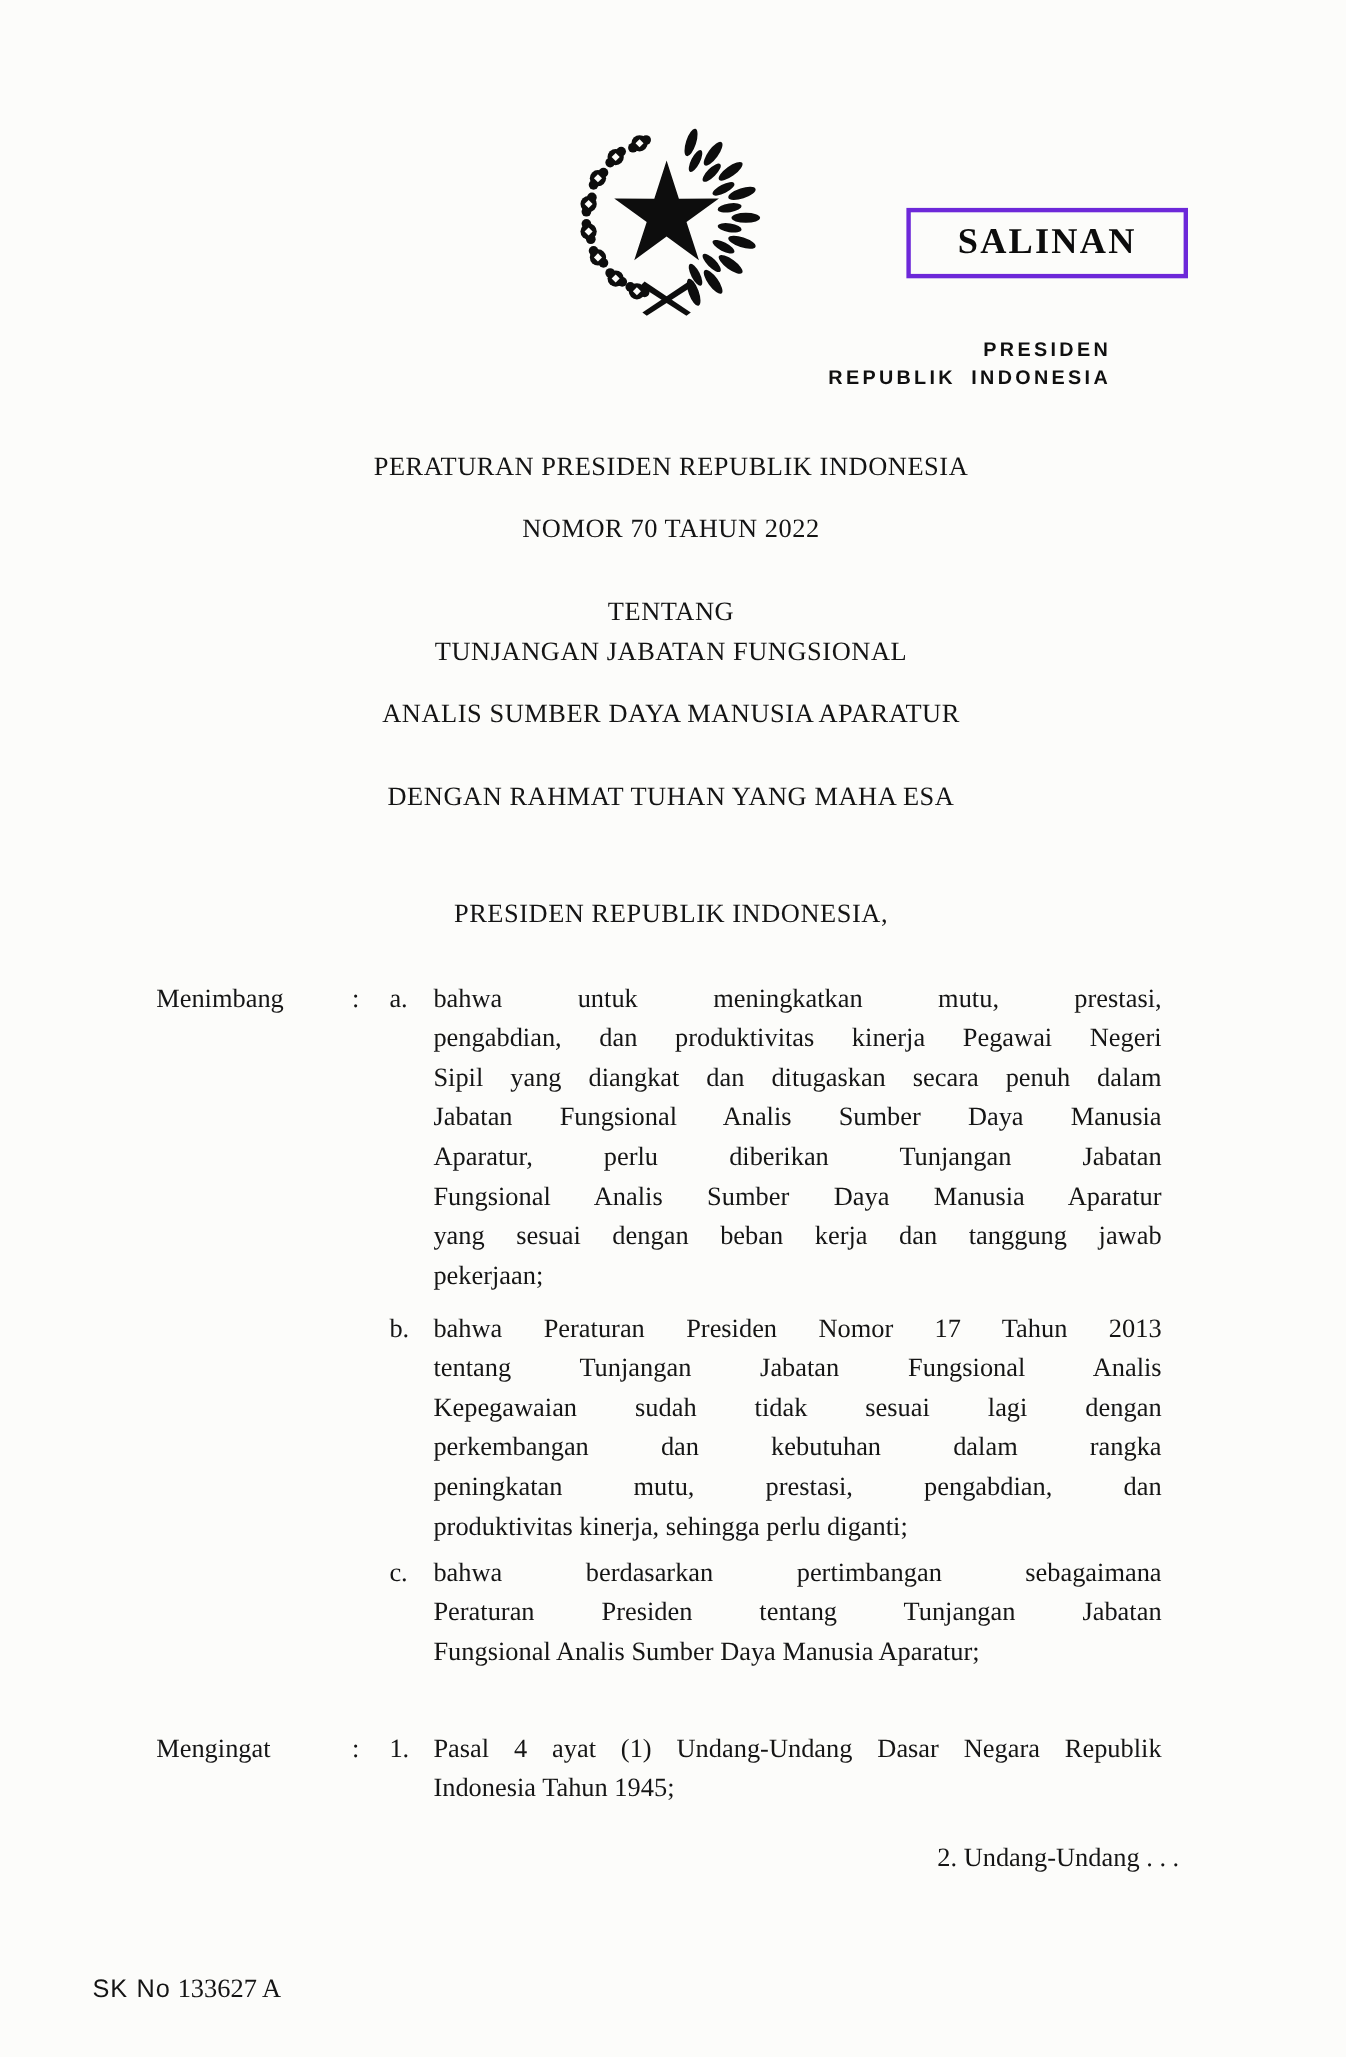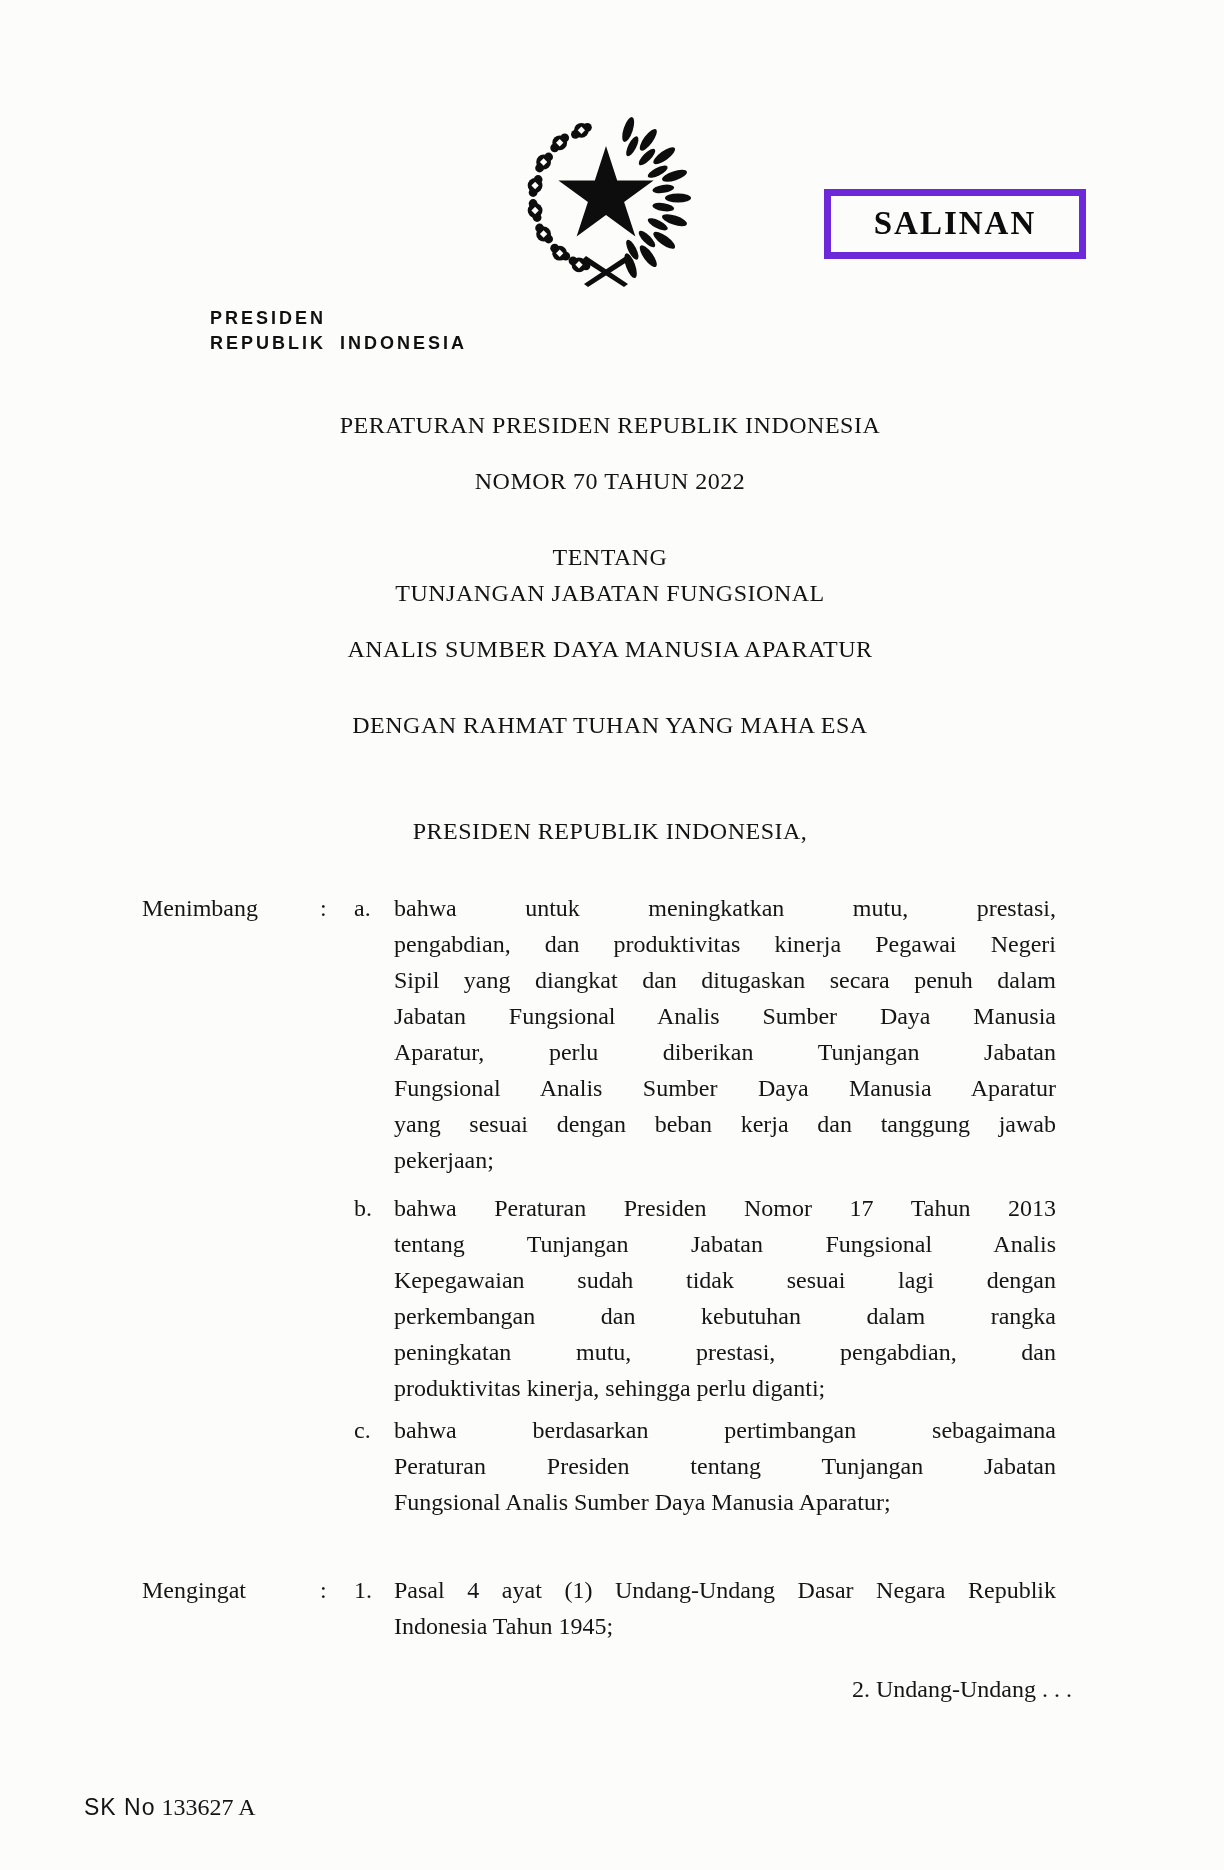--- a/index.html
+++ b/index.html
@@ -10,30 +10,30 @@
     background:#fcfcfa;
     margin:0 auto;
     overflow:hidden;
     font-family:"Liberation Serif", serif;
     color:#171717;
   }
   .abs{position:absolute;}
   
   .letterhead{
     left:210px;top:306px;width:800px;
-    text-align:left;
+    text-align:right;
     font-family:"Liberation Sans", sans-serif;
     font-size:18px;font-weight:700;
     letter-spacing:3px;word-spacing:6px;
     line-height:25px;color:#101010;
   }
   
   .stamp{
     left:824px;top:189px;width:248px;height:56px;
-    border:7px solid #6d28d9;
+    border:4px solid #6d28d9;
     text-align:center;line-height:54px;
     font-family:"Liberation Serif", serif;
     font-size:33px;font-weight:700;letter-spacing:2px;color:#0c0c0c;
   }
   
   .hline{
     left:210px;width:800px;text-align:center;
     font-size:24px;letter-spacing:0.5px;
     white-space:nowrap;color:#141414;
   }

